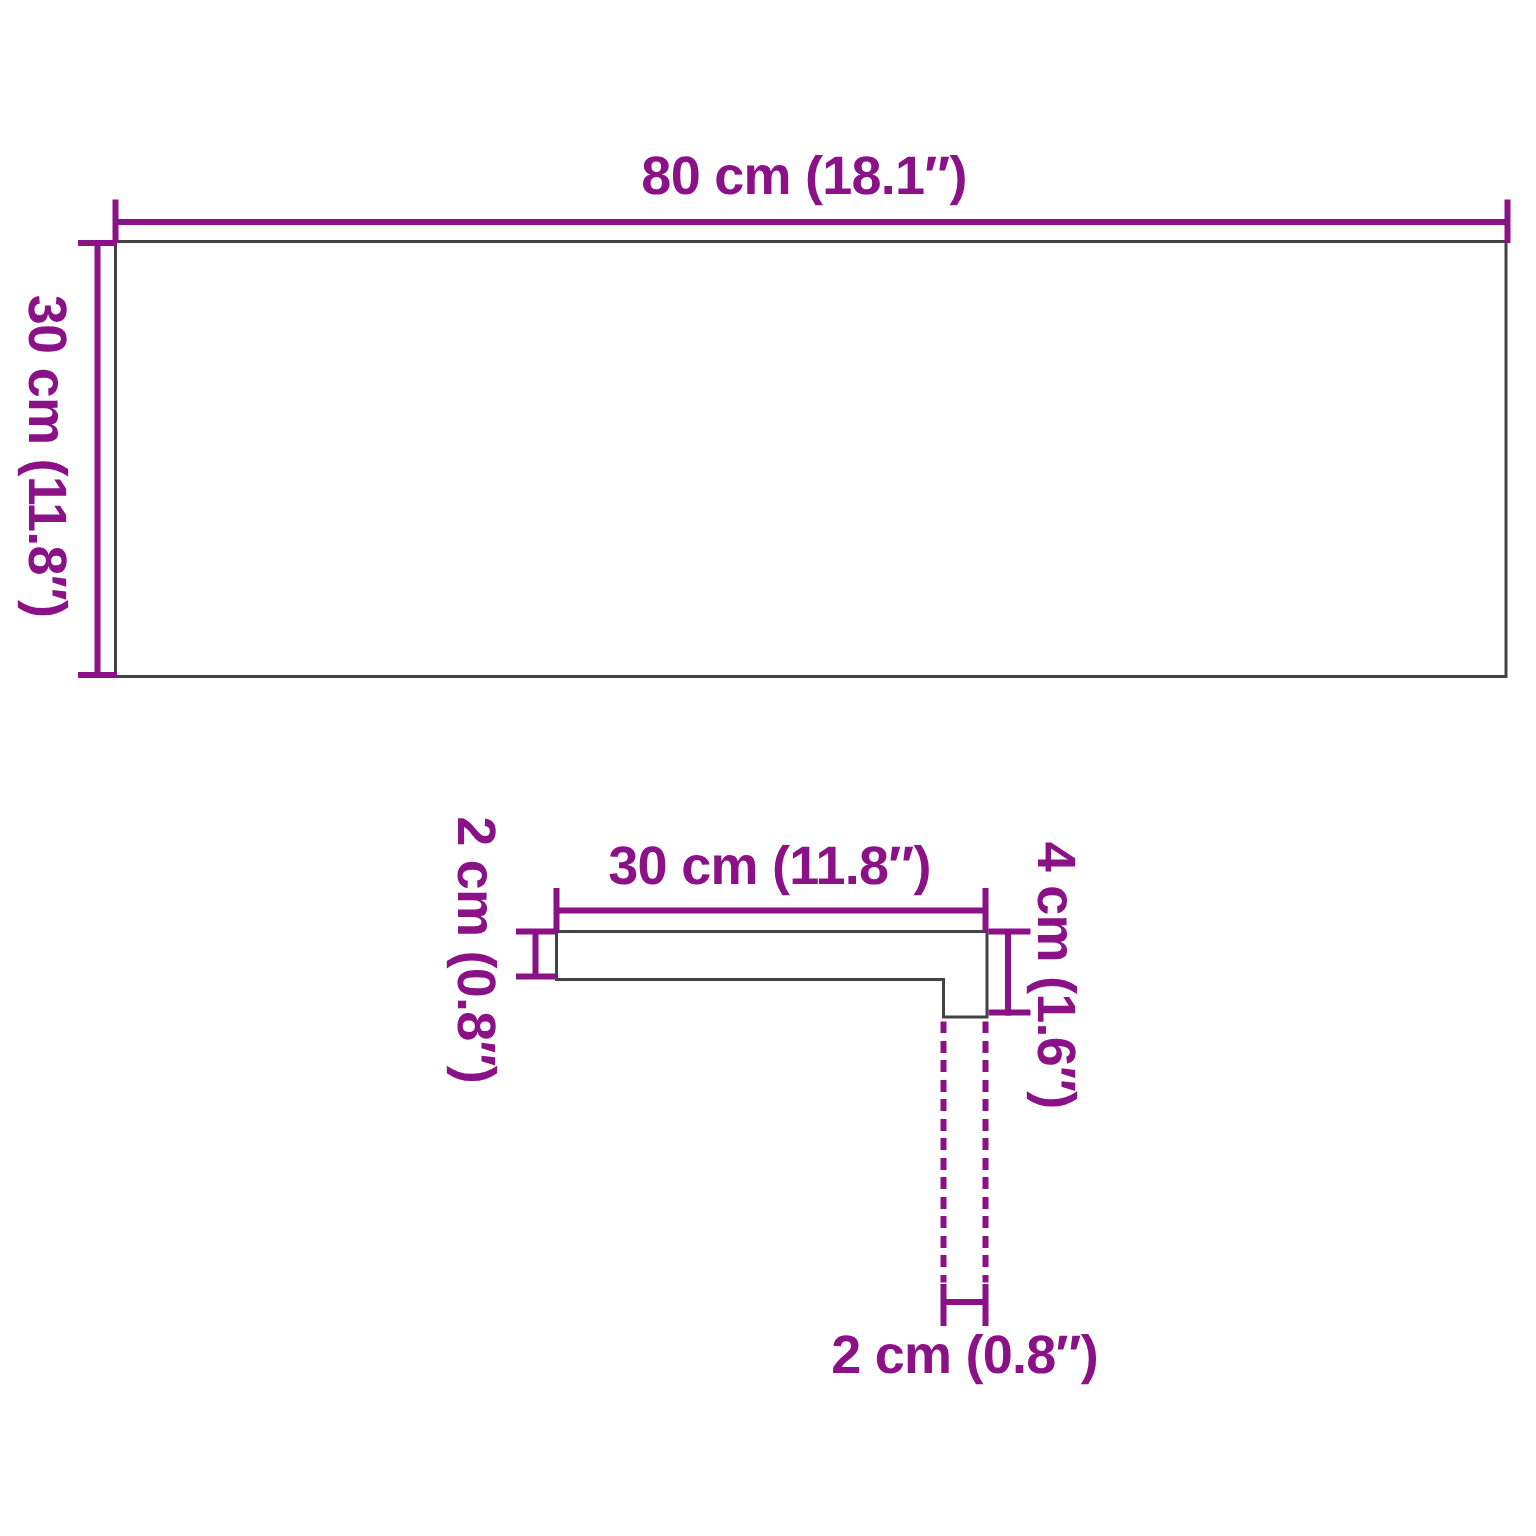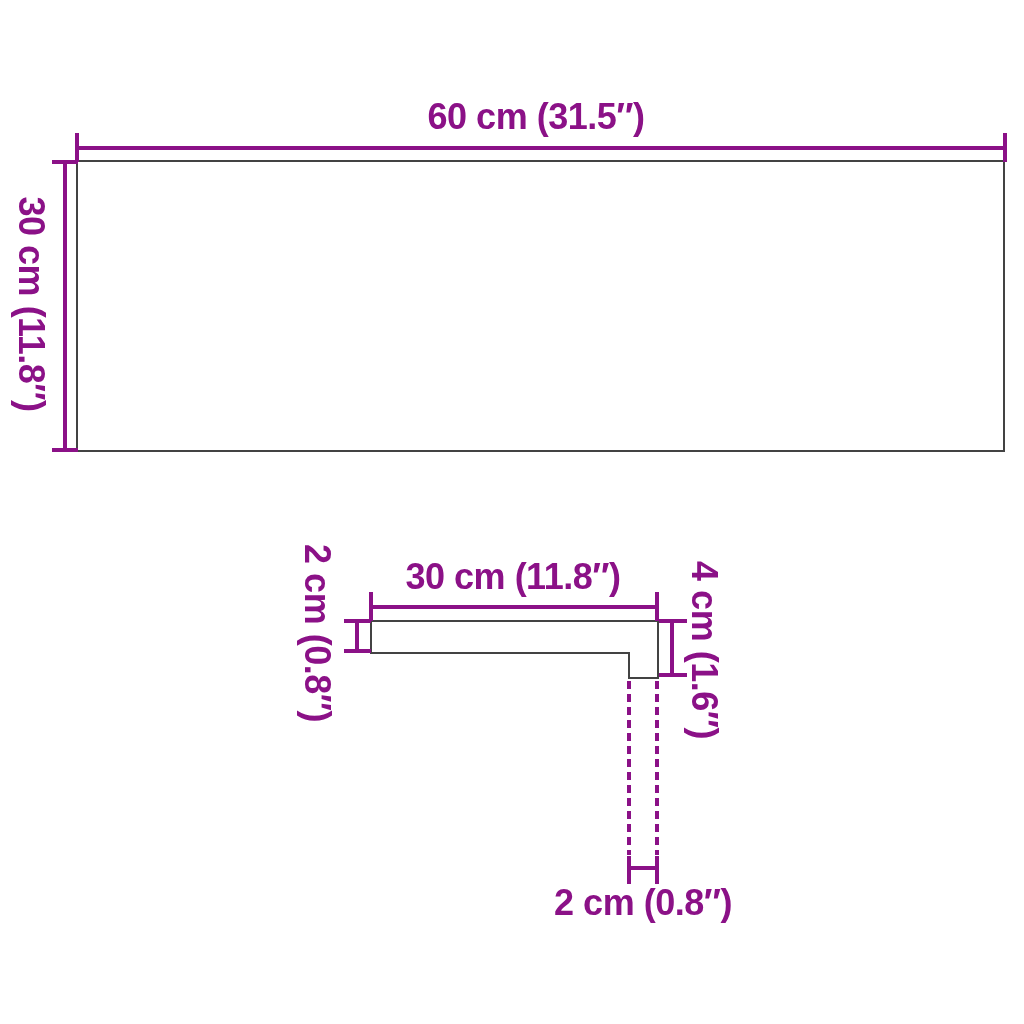--- a/index.html
+++ b/index.html
@@ -103,21 +103,21 @@
 <div class="canvas">
 
   <div>
 
     <div class="panel-rect"></div>
 
     <div>
       <div class="dim-line-h w-dim-line"></div>
       <div class="tick-v w-tick-l"></div>
       <div class="tick-v w-tick-r"></div>
-      <div class="dim-label w-label">60 cm (31.5″)</div>
+      <div class="dim-label w-label">80 cm (18.1″)</div>
     </div>
 
     <div>
       <div class="dim-line-v h-dim-line"></div>
       <div class="tick-h h-tick-t"></div>
       <div class="tick-h h-tick-b"></div>
       <div class="dim-label vertical h-label">30 cm (11.8″)</div>
     </div>
   </div>
 

